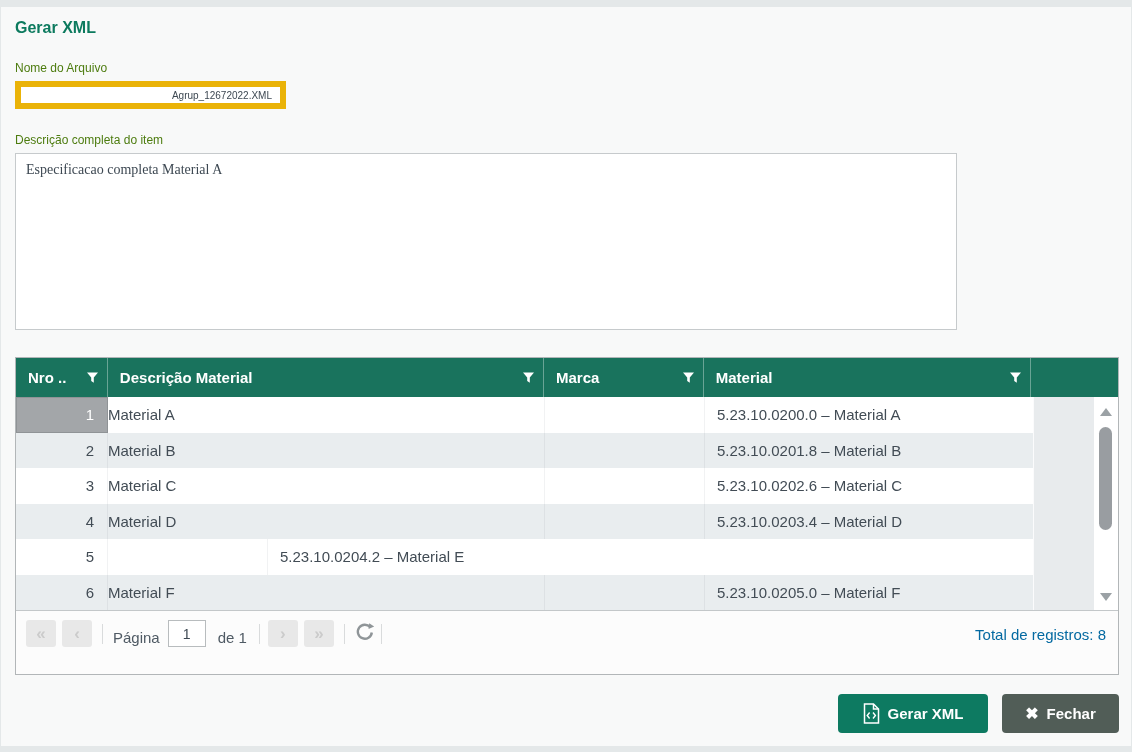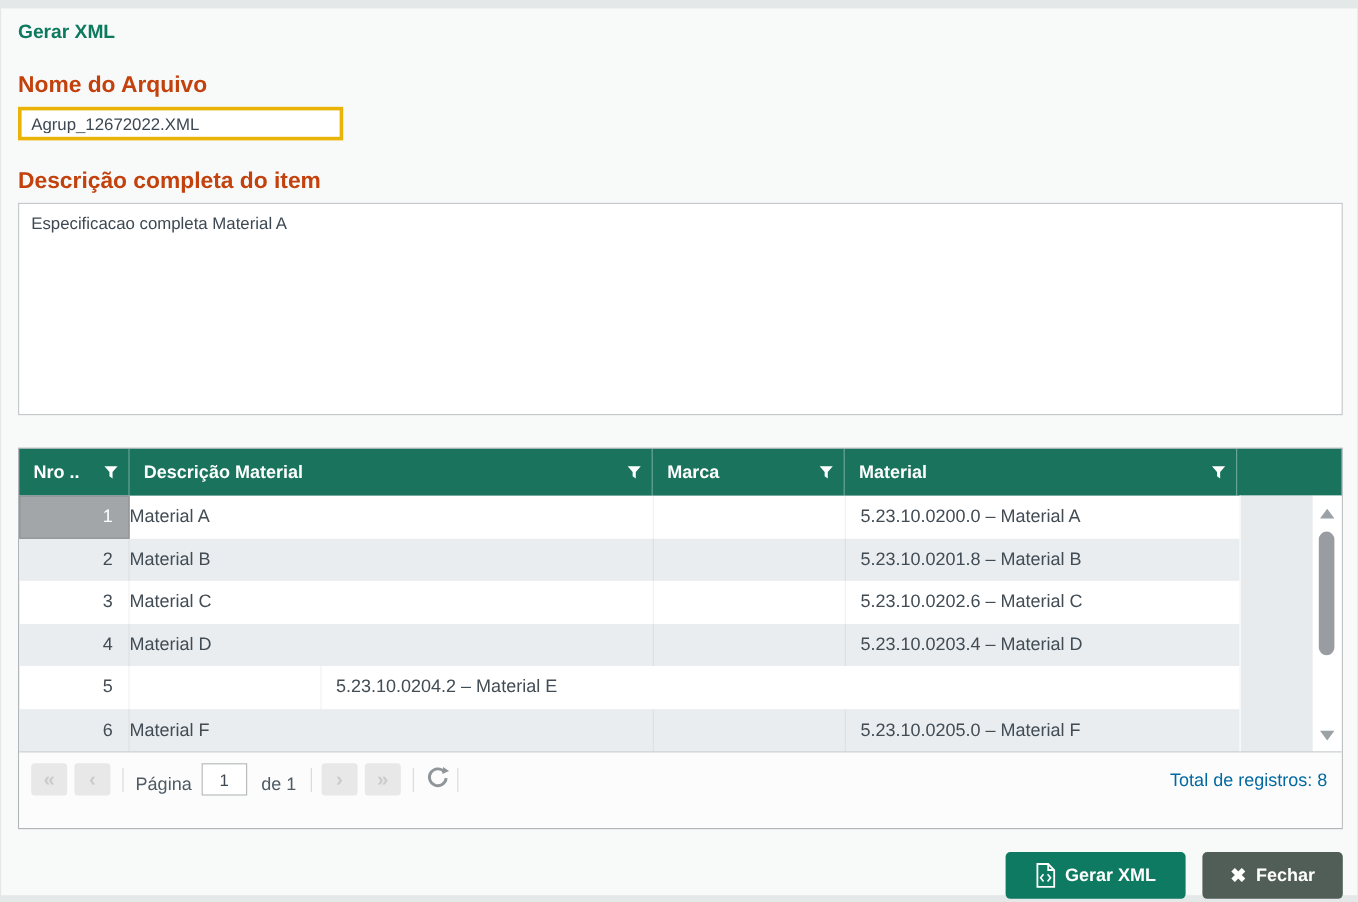--- a/index.html
+++ b/index.html
@@ -16,43 +16,43 @@
     background: #f8f9f9;
     padding: 8px 14px 0 14px;
   }
   .page-title {
     color: #0c7a5e;
     font-size: 16px;
     font-weight: bold;
     margin-top: 4px;
   }
   .field-label {
-    color: #c2410c;
-    font-size: 19px;
+    color: #4d7c0f;
+    font-size: 12px;
     margin-top: 24px;
     margin-bottom: 6px;
-    font-weight: bold;
   }
   .text-input {
     width: 271px;
     height: 28px;
-    border: 3px solid #eab308;
+    border: 6px solid #eab308;
     background: #ffffff;
     font-family: "Liberation Sans", sans-serif;
-    font-size: 14px;
+    font-size: 10px;
     color: #3d4852;
     padding: 0 8px;
     outline: none;
+    text-align: right;
   }
   .desc-textarea {
-    width: 1104px;
+    width: 942px;
     height: 177px;
     border: 1px solid #c6cacc;
     background: #ffffff;
-    font-family: Liberation Sans, sans-serif;
+    font-family: Liberation Serif, serif;
     font-size: 14px;
     color: #3d4852;
     padding: 8px 10px;
     resize: none;
     outline: none;
     display: block;
   }
   
   .grid {
     margin-top: 27px;

